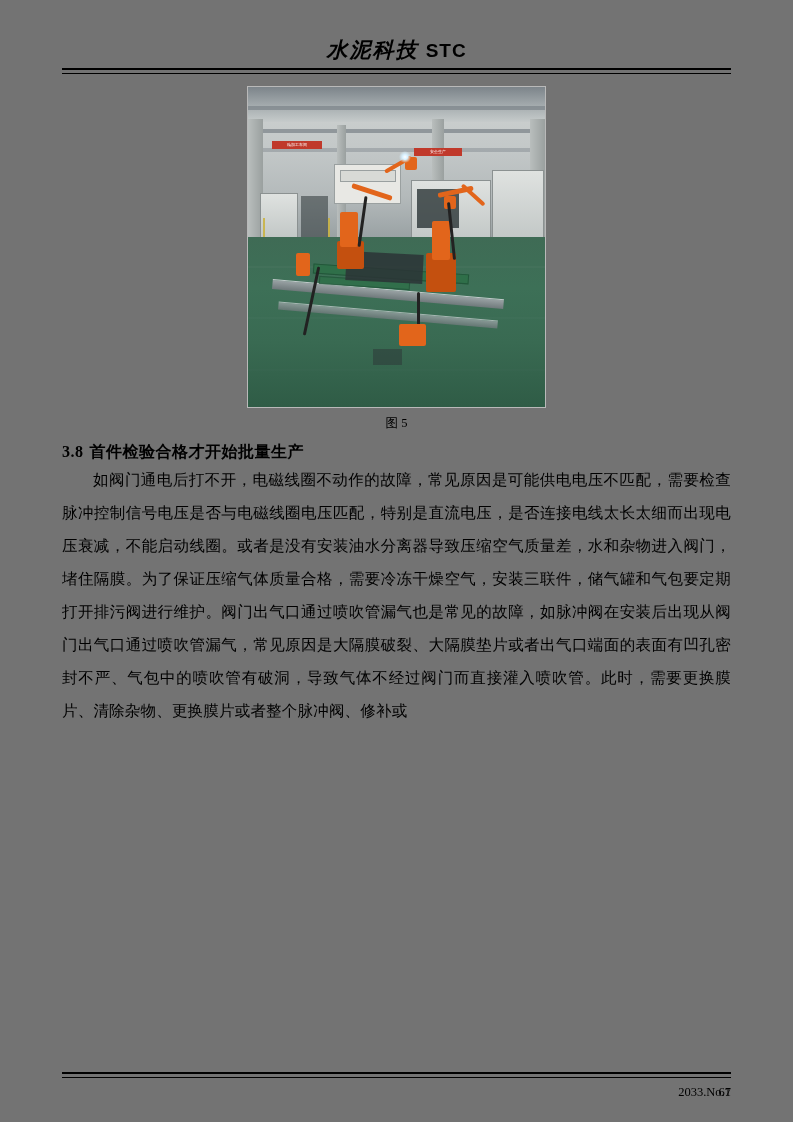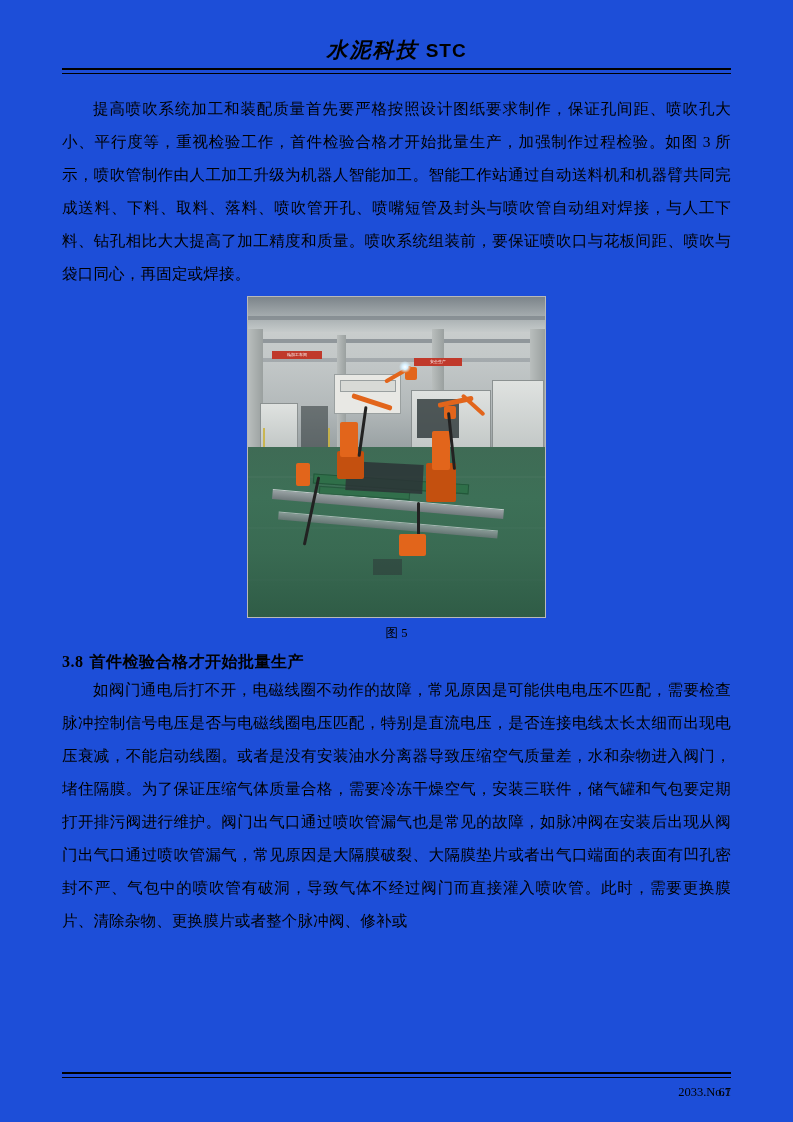--- a/index.html
+++ b/index.html
@@ -3,21 +3,21 @@
 <meta charset="utf-8">
 <style>
   html, body {
     margin: 0;
     padding: 0;
     background: #8a8a8a;
   }
   .page {
     width: 793px;
     height: 1122px;
-    background: #1d4ed8;
+    background: #737373;
     position: relative;
     box-sizing: border-box;
     font-family: "Liberation Serif", "DejaVu Serif", serif;
     color: #000000;
     overflow: hidden;
   }
   .page-inner {
     position: absolute;
     left: 62px;
     right: 62px;
@@ -194,21 +194,20 @@
 <body>
 
 <div class="page">
   <div class="page-inner">
 
     <div class="header">
       <div class="header-title"><span>水泥科技</span> <span class="latin">STC</span></div>
       <div class="rule-double"></div>
     </div>
 
-    <p class="body-text para content-top">提高喷吹系统加工和装配质量首先要严格按照设计图纸要求制作，保证孔间距、喷吹孔大小、平行度等，重视检验工作，首件检验合格才开始批量生产，加强制作过程检验。如图 3 所示，喷吹管制作由人工加工升级为机器人智能加工。智能工作站通过自动送料机和机器臂共同完成送料、下料、取料、落料、喷吹管开孔、喷嘴短管及封头与喷吹管自动组对焊接，与人工下料、钻孔相比大大提高了加工精度和质量。喷吹系统组装前，要保证喷吹口与花板间距、喷吹与袋口同心，再固定或焊接。</p>
 
     <div class="figure">
       <div class="figure-img">
         <div class="photo">
           <div class="ph-wall"></div>
           <div class="ph-ceiling"></div>
           <div class="ph-beam" style="top:6%"></div>
           <div class="ph-beam" style="top:13%"></div>
           <div class="ph-beam" style="top:19%; opacity:.45"></div>
 

